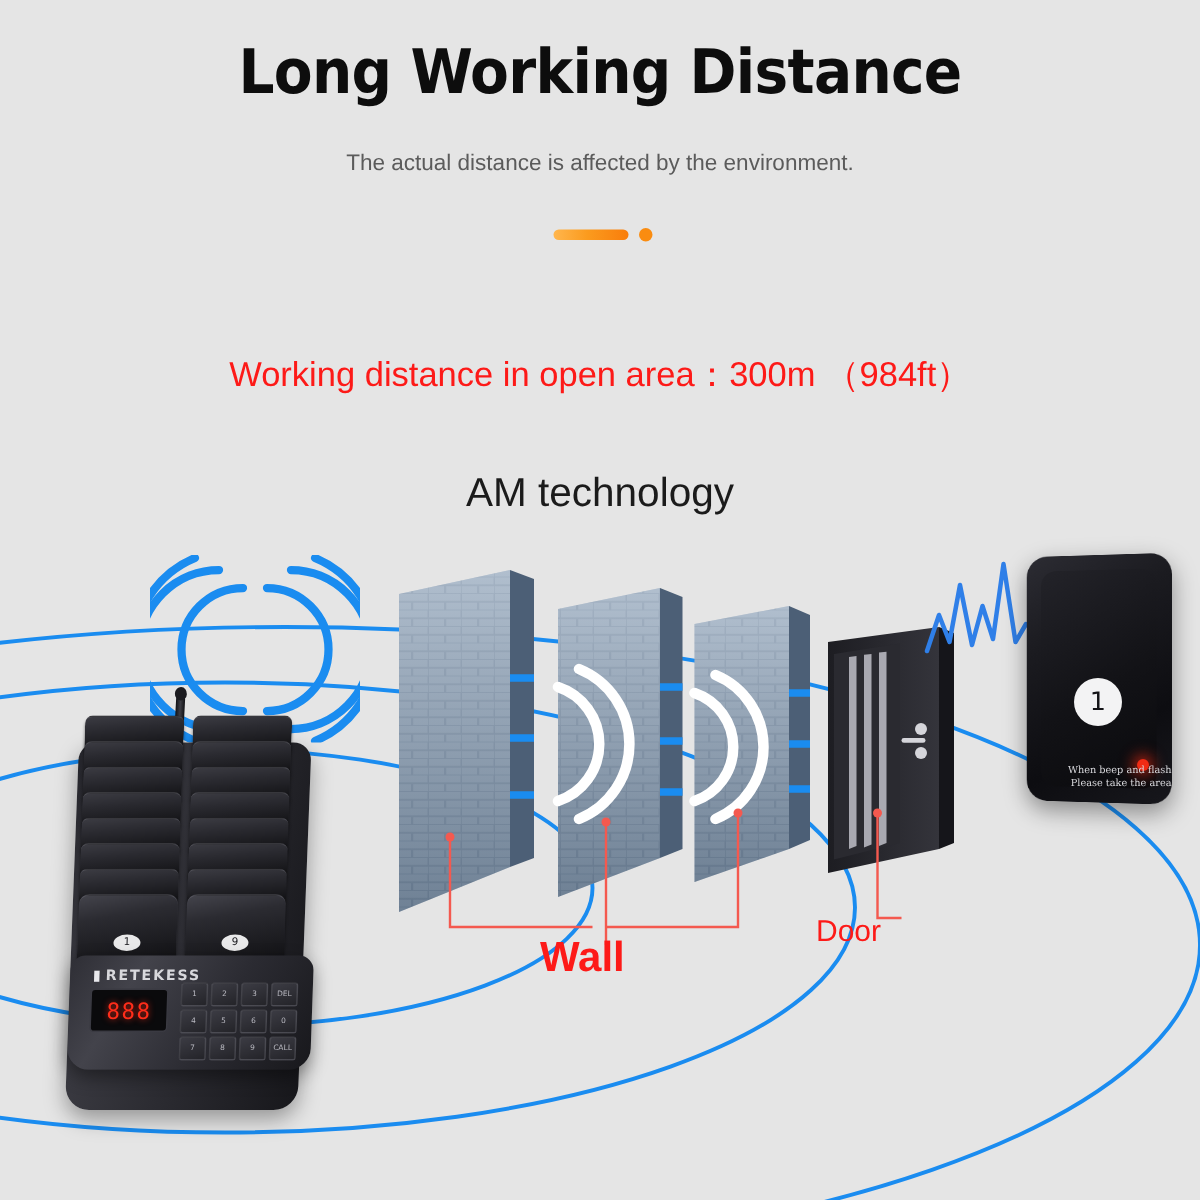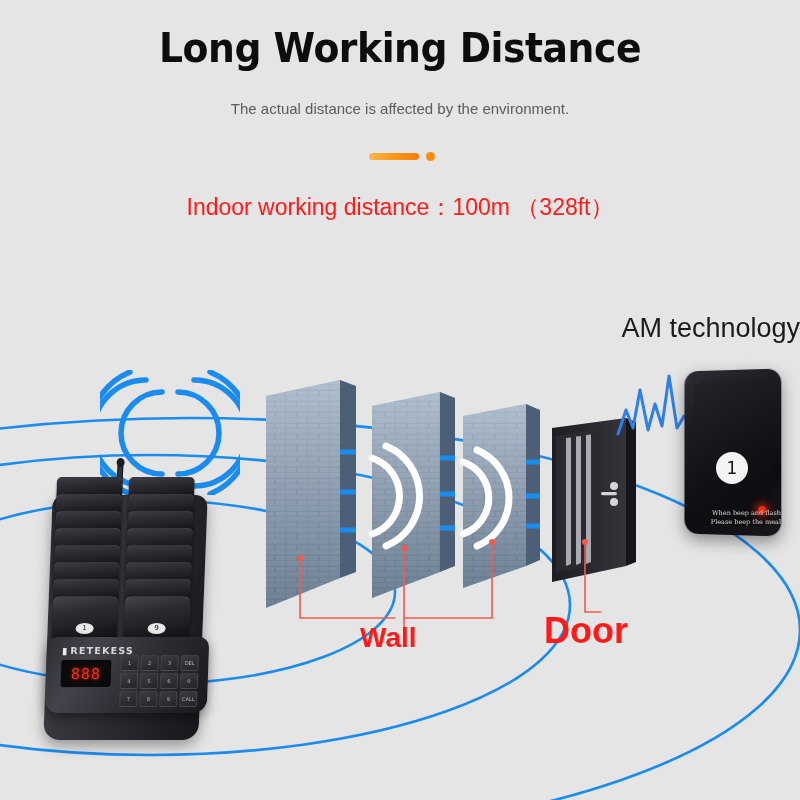--- a/index.html
+++ b/index.html
@@ -34,21 +34,21 @@
   }
 
   .redline{
     position:absolute;left:0;width:800px;text-align:center;
     color:#fd1a18;font-size:23px;white-space:nowrap;
   }
   .redline.l1{top:192px;}
   .redline.l2{top:234px;}
 
   .amtech{
-    position:absolute;left:0;top:313px;width:800px;text-align:right;
+    position:absolute;left:0;top:313px;width:800px;text-align:center;
     font-size:27px;color:#1b1b1b;
   }
 
   
   .ellipses{position:absolute;left:0;top:330px;width:800px;height:470px;}
 
   
   .arcs-left{position:absolute;left:100px;top:370px;width:140px;height:125px;}
 
   
@@ -163,37 +163,37 @@
     font-family:"DejaVu Serif", serif;
   }
 
   
   .wall-label{
     position:absolute;left:360px;top:622px;
     color:#fd1a18;font-size:28px;font-weight:bold;
   }
   .door-label{
     position:absolute;left:544px;top:610px;
-    color:#fd1a18;font-size:36px;font-weight:bold;
+    color:#fd1a18;font-size:20px;
   }
 </style>
 </head>
 <body>
 
 <div id="stage">
 
   <div class="title">Long Working Distance</div>
   <div class="subtitle">The actual distance is affected by the environment.</div>
 
   <div class="divider">
     <div class="bar"></div>
     <div class="dot"></div>
   </div>
 
-  <div class="redline l1">Indoor working distance：100m （328ft）</div>
+  <div class="redline l2">Working distance in open area：300m （984ft）</div>
 
   <div class="amtech">AM technology</div>
 
   <svg class="ellipses" viewBox="0 0 800 470">
     <ellipse cx="150" cy="262" rx="245" ry="92" fill="none" stroke="#1a8cf0" stroke-width="2.6"></ellipse>
     <ellipse cx="150" cy="275" rx="420" ry="150" fill="none" stroke="#1a8cf0" stroke-width="2.6"></ellipse>
     <ellipse cx="190" cy="300" rx="610" ry="212" fill="none" stroke="#1a8cf0" stroke-width="2.6"></ellipse>
   </svg>
 
   <svg class="arcs-left" viewBox="0 0 140 125">
@@ -361,20 +361,20 @@
   </div>
 
   <div class="receiver">
     <div class="rcv-body">
       <div class="rcv-inner"></div>
     </div>
     <div class="rcv-num">1</div>
     <div class="rcv-led"></div>
     <div class="rcv-text">
       <div>When beep and flash</div>
-      <div>Please beep the meal</div>
+      <div>Please take the area</div>
     </div>
   </div>
 
   <div class="wall-label">Wall</div>
   <div class="door-label">Door</div>
 
 </div>
 
 </body></html>

